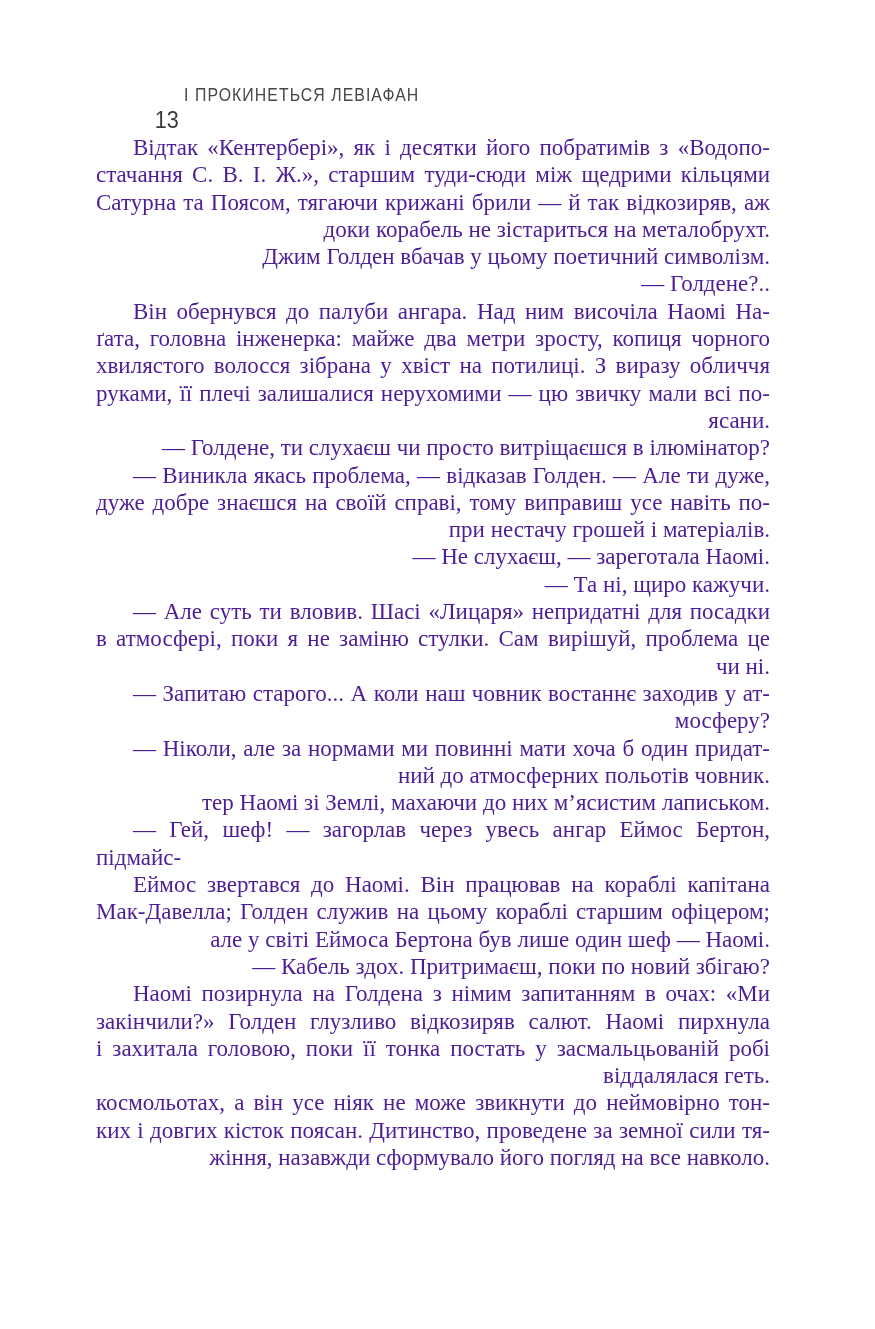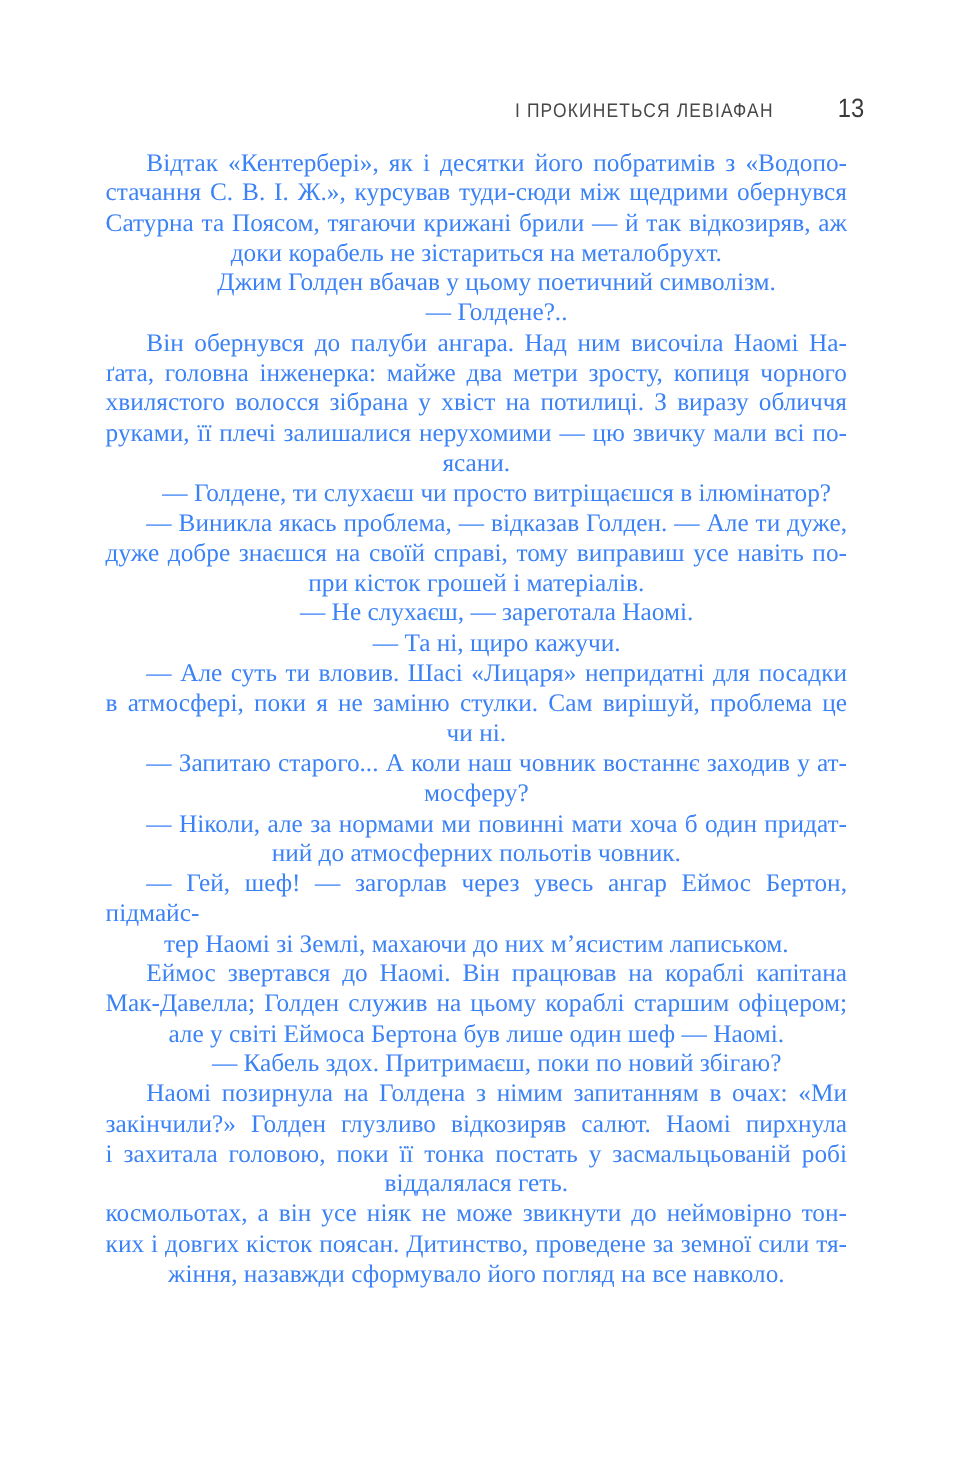--- a/index.html
+++ b/index.html
@@ -7,27 +7,28 @@
     position: relative;
     width: 875px;
     height: 1329px;
     background: #ffffff;
     overflow: hidden;
     font-family: "Liberation Serif", "DejaVu Serif", serif;
   }
   .running-header {
     position: absolute;
     top: 85px;
-    left: 112px;
+    left: 96px;
     width: 674px;
     display: flex;
     justify-content: flex-end;
     align-items: baseline;
     font-family: "Liberation Sans", sans-serif;
     color: #474747;
+    flex-direction: column;
   }
   .running-title {
     font-size: 18px;
     letter-spacing: 1.2px;
     transform: scaleX(0.88);
     transform-origin: 100% 100%;
     white-space: nowrap;
   }
   .page-number {
     font-size: 24px;
@@ -36,26 +37,26 @@
     transform: scaleX(0.9);
     transform-origin: 100% 100%;
   }
   .page-body {
     position: absolute;
     left: 96px;
     top: 134px;
     width: 674px;
     font-size: 23px;
     line-height: 27.3px;
-    color: #3b82f6;
+    color: #4c1d95;
     text-rendering: optimizeLegibility;
   }
   .line {
     white-space: normal;
-    text-align: center;
+    text-align: right;
   }
   .line.jst {
     text-align: justify;
     text-align-last: justify;
   }
   .line.first {
     text-indent: 37px;
   }
 </style>
 </head>
@@ -63,45 +64,45 @@
 
 <div class="page">
 
   <div class="running-header">
     <span class="running-title">І ПРОКИНЕТЬСЯ ЛЕВІАФАН</span>
     <span class="page-number">13</span>
   </div>
 
   <div class="page-body">
       <div class="line first jst">Відтак «Кентербері», як і десятки його побратимів з «Водопо-</div>
-      <div class="line jst">стачання С. В. І. Ж.», курсував туди-сюди між щедрими обернувся</div>
+      <div class="line jst">стачання С. В. І. Ж.», старшим туди-сюди між щедрими кільцями</div>
       <div class="line jst">Сатурна та Поясом, тягаючи крижані брили — й так відкозиряв, аж</div>
       <div class="line">доки корабель не зістариться на металобрухт.</div>
       <div class="line first">Джим Голден вбачав у цьому поетичний символізм.</div>
       <div class="line first">— Голдене?..</div>
       <div class="line first jst">Він обернувся до палуби ангара. Над ним височіла Наомі На-</div>
       <div class="line jst">ґата, головна інженерка: майже два метри зросту, копиця чорного</div>
       <div class="line jst">хвилястого волосся зібрана у хвіст на потилиці. З виразу обличчя</div>
       <div class="line jst">руками, її плечі залишалися нерухомими — цю звичку мали всі по-</div>
       <div class="line">ясани.</div>
       <div class="line first">— Голдене, ти слухаєш чи просто витріщаєшся в ілюмінатор?</div>
       <div class="line first jst">— Виникла якась проблема, — відказав Голден. — Але ти дуже,</div>
       <div class="line jst">дуже добре знаєшся на своїй справі, тому виправиш усе навіть по-</div>
-      <div class="line">при кісток грошей і матеріалів.</div>
+      <div class="line">при нестачу грошей і матеріалів.</div>
       <div class="line first">— Не слухаєш, — зареготала Наомі.</div>
       <div class="line first">— Та ні, щиро кажучи.</div>
       <div class="line first jst">— Але суть ти вловив. Шасі «Лицаря» непридатні для посадки</div>
       <div class="line jst">в атмосфері, поки я не заміню стулки. Сам вирішуй, проблема це</div>
       <div class="line">чи ні.</div>
       <div class="line first jst">— Запитаю старого... А коли наш човник востаннє заходив у ат-</div>
       <div class="line">мосферу?</div>
       <div class="line first jst">— Ніколи, але за нормами ми повинні мати хоча б один придат-</div>
       <div class="line">ний до атмосферних польотів човник.</div>
+      <div class="line">тер Наомі зі Землі, махаючи до них м’ясистим лаписьком.</div>
       <div class="line first jst">— Гей, шеф! — загорлав через увесь ангар Еймос Бертон, підмайс-</div>
-      <div class="line">тер Наомі зі Землі, махаючи до них м’ясистим лаписьком.</div>
       <div class="line first jst">Еймос звертався до Наомі. Він працював на кораблі капітана</div>
       <div class="line jst">Мак-Давелла; Голден служив на цьому кораблі старшим офіцером;</div>
       <div class="line">але у світі Еймоса Бертона був лише один шеф — Наомі.</div>
       <div class="line first">— Кабель здох. Притримаєш, поки по новий збігаю?</div>
       <div class="line first jst">Наомі позирнула на Голдена з німим запитанням в очах: «Ми</div>
       <div class="line jst">закінчили?» Голден глузливо відкозиряв салют. Наомі пирхнула</div>
       <div class="line jst">і захитала головою, поки її тонка постать у засмальцьованій робі</div>
       <div class="line">віддалялася геть.</div>
       <div class="line jst">космольотах, а він усе ніяк не може звикнути до неймовірно тон-</div>
       <div class="line jst">ких і довгих кісток поясан. Дитинство, проведене за земної сили тя-</div>

